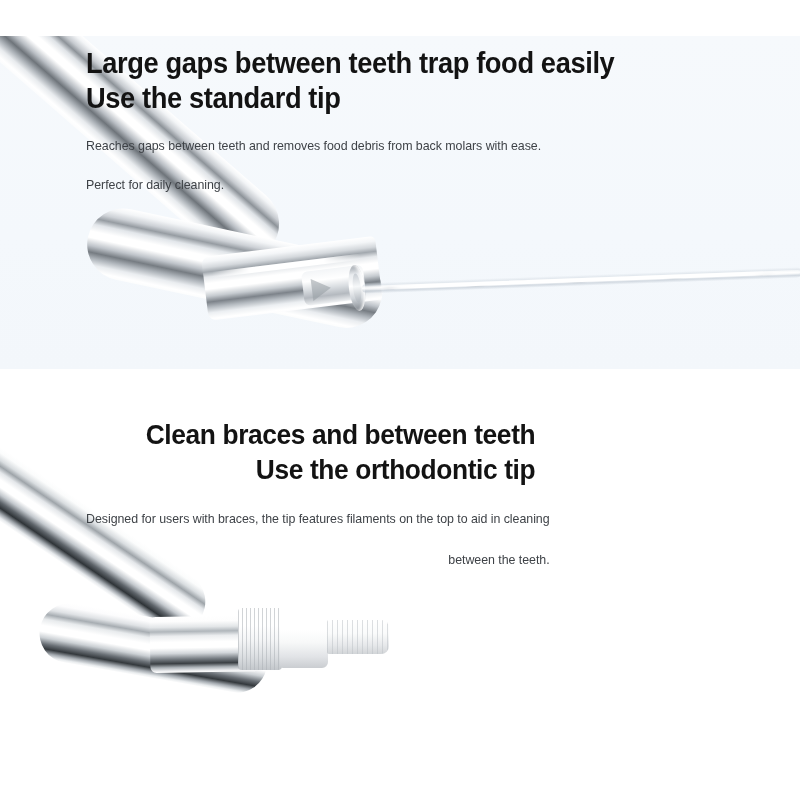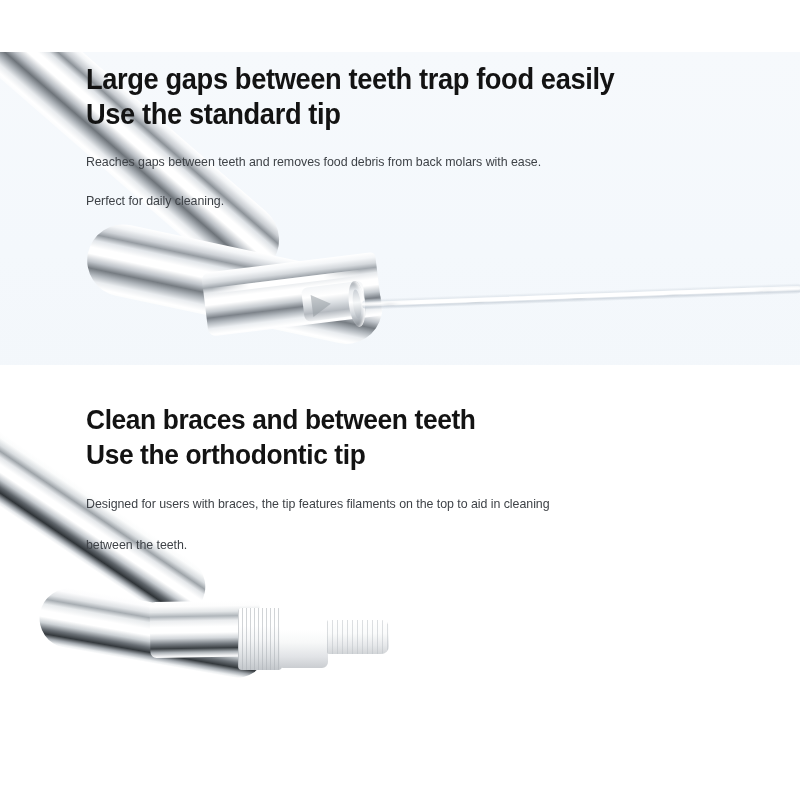--- a/index.html
+++ b/index.html
@@ -5,22 +5,22 @@
   html,body{margin:0;padding:0;}
   body{
     width:800px;height:800px;overflow:hidden;background:#ffffff;
     font-family:"Liberation Sans","DejaVu Sans",sans-serif;
     -webkit-font-smoothing:antialiased;
   }
   .page{position:relative;width:800px;height:800px;background:#fff;}
 
   
   .panel{position:absolute;left:0;width:800px;overflow:hidden;}
-  #panel-1{top:52px;height:333px;background:linear-gradient(180deg,#f6f9fc 0%,#f4f8fc 60%,#f3f7fb 100%);}
-  #panel-2{top:365px;height:415px;background:#ffffff;}
+  #panel-1{top:36px;height:333px;background:linear-gradient(180deg,#f6f9fc 0%,#f4f8fc 60%,#f3f7fb 100%);}
+  #panel-2{top:380px;height:415px;background:#ffffff;text-align:right;}
 
   
   .copy{position:absolute;left:86px;}
   .headline{
     margin:0;color:#131313;font-weight:700;
     font-size:29px;line-height:35px;letter-spacing:-0.4px;
     transform:scaleX(0.94);transform-origin:left center;white-space:nowrap;
   }
   .headline.second{font-size:28px;}
   .subcopy{

